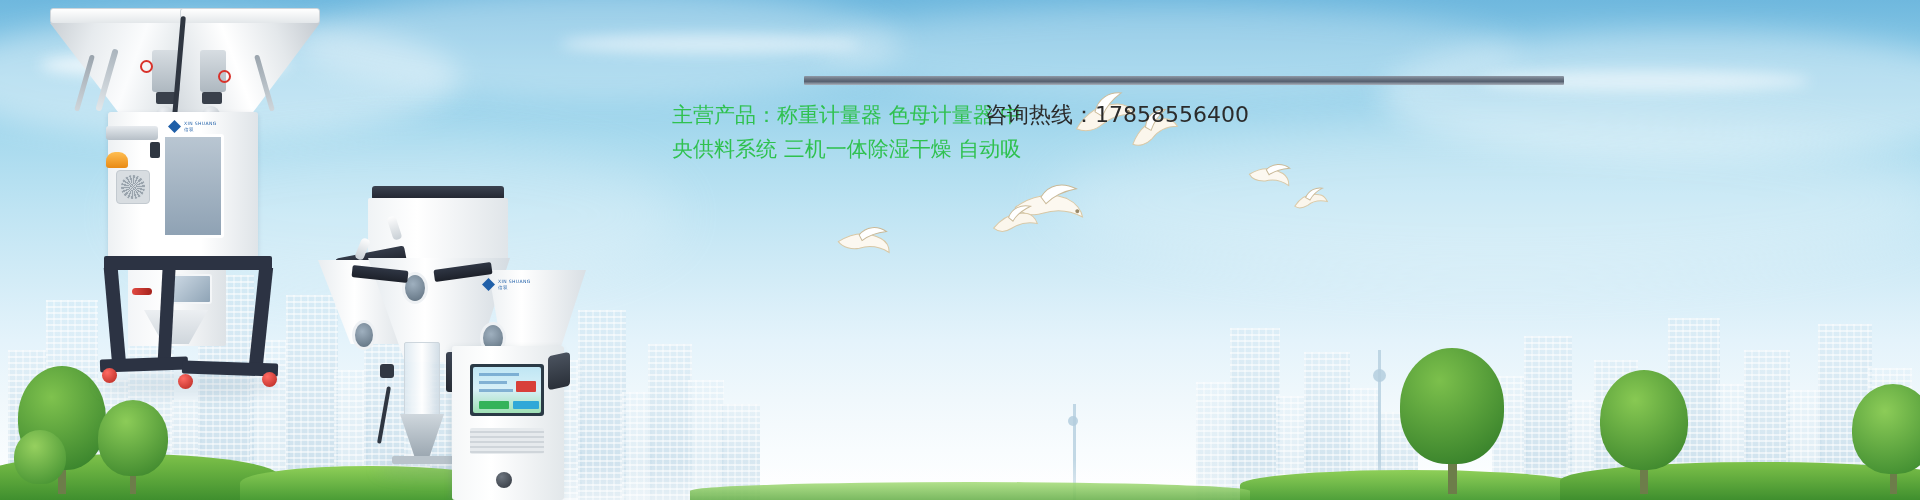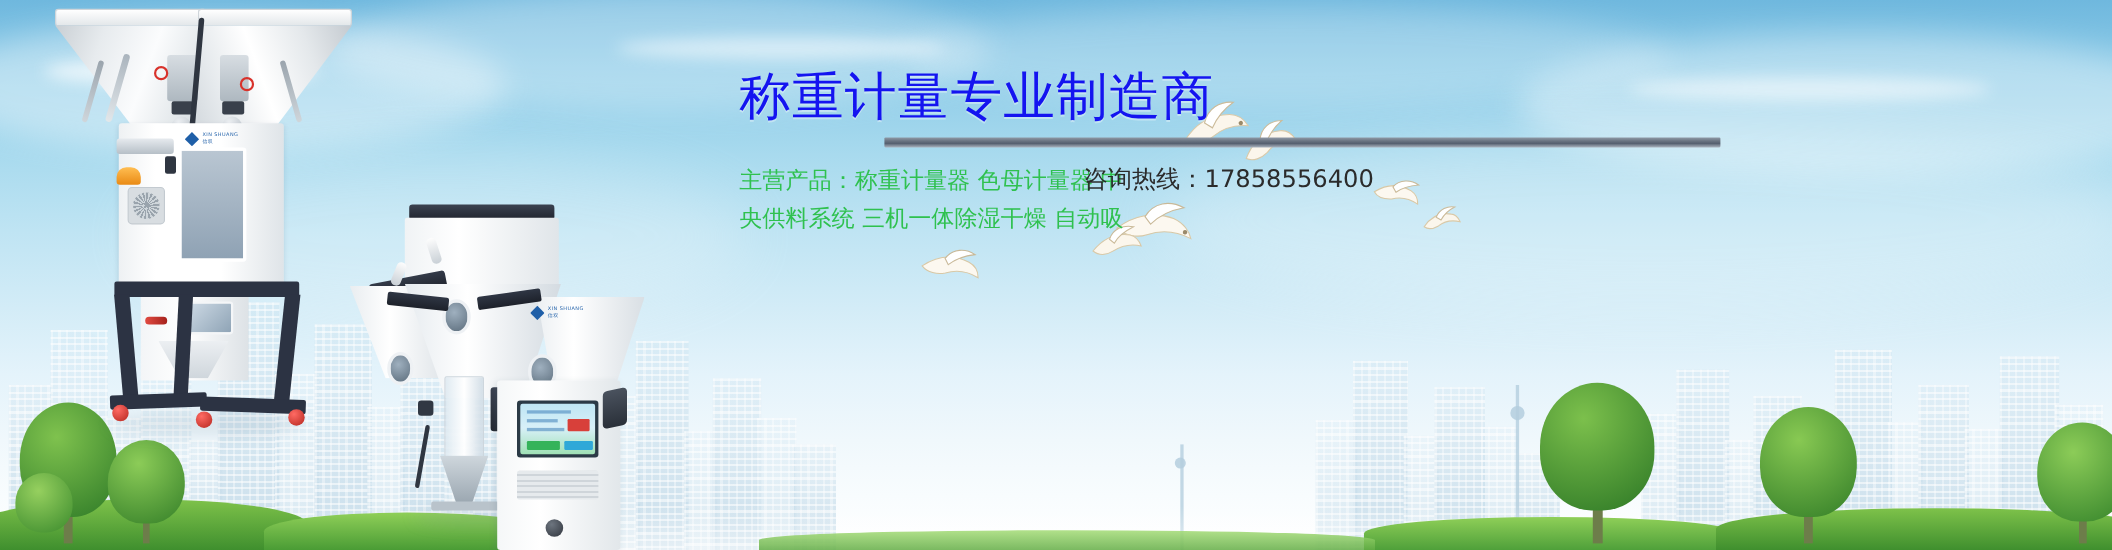--- a/index.html
+++ b/index.html
@@ -379,21 +379,20 @@
     </svg>
   </div>
   <div class="dove" style="left:1292px;top:188px;transform:rotate(-8deg);">
     <svg width="36" height="24" viewBox="0 0 36 24">
       <path d="M2 16 C10 7 19 5 28 8 C33 9 34 13 35 16 C27 13 20 14 15 17 C10 19 5 19 2 16 Z" fill="#fbf6ec" stroke="#d9c9a8" stroke-width="1"></path>
       <path d="M14 9 C18 2 26 0 32 2 C26 4 21 8 18 12 Z" fill="#fff" stroke="#cbbb9a" stroke-width="1"></path>
     </svg>
   </div>
 
   <div class="copy">
-    <div class="headline">称重计量专业制造商</div>
     <div class="rule"></div>
     <div class="sub">
       <span class="line">主营产品：称重计量器 色母计量器  中</span>
       <span class="line">央供料系统 三机一体除湿干燥 自动吸</span>
       <span class="hotline">咨询热线：17858556400</span>
     </div>
   </div>
 
   <div class="m1">
     <div class="shadow" style="left:50px;top:380px;width:176px;height:22px;"></div>

